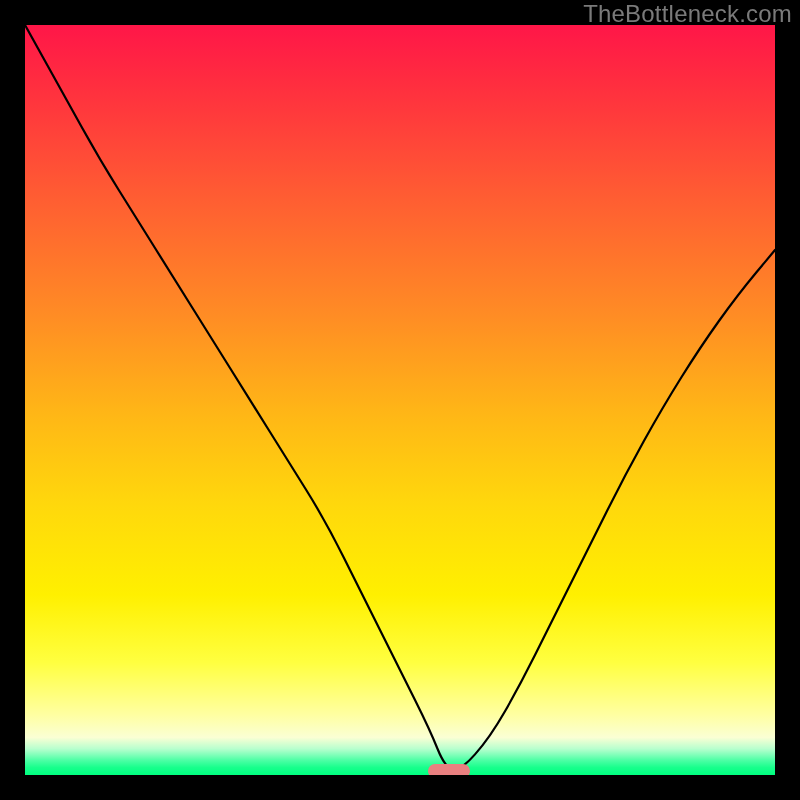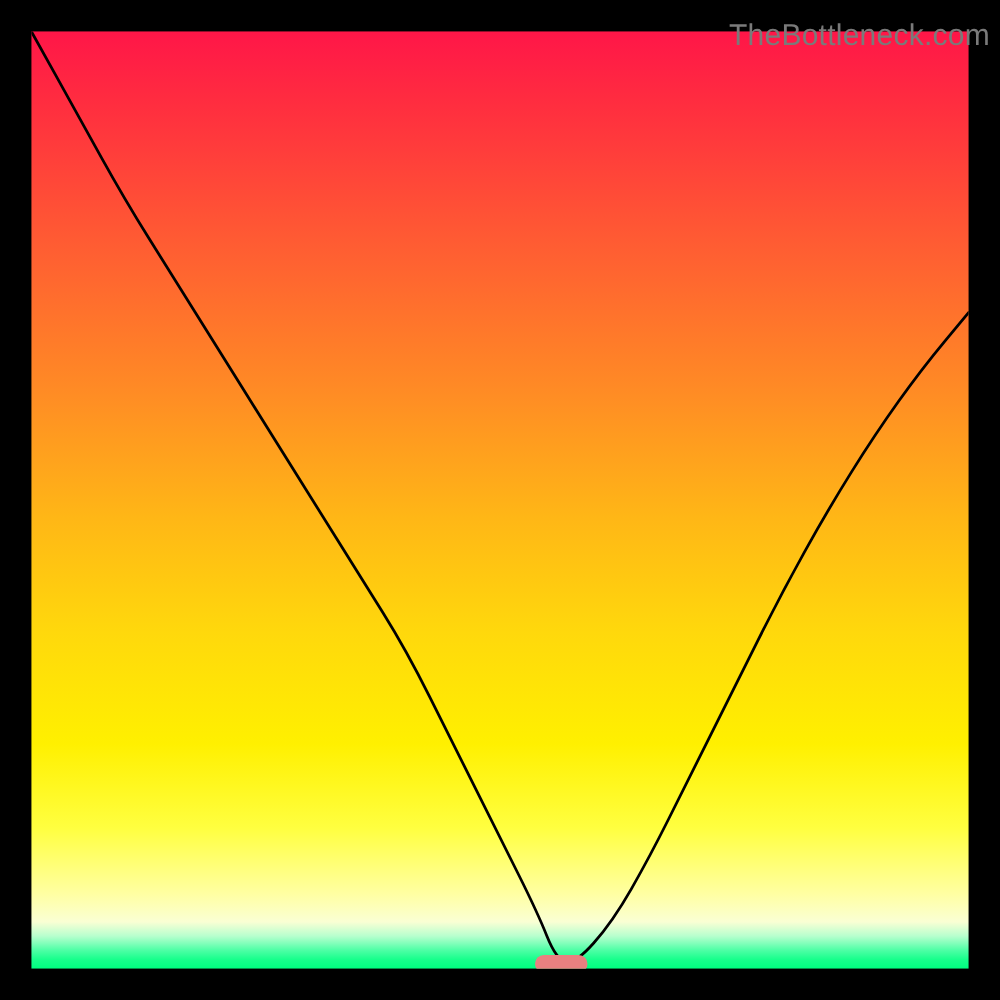--- a/index.html
+++ b/index.html
@@ -63,21 +63,21 @@
   .marker {
     position: absolute;
     width: 42px;
     height: 14px;
     background: #e98080;
     border-radius: 7px;
     pointer-events: none;
   }
   .watermark {
     position: absolute;
-    top: 15px;
+    top: 0;
     right: 8px;
     color: #7a7a7a;
     font-size: 24px;
     letter-spacing: 0.2px;
     font-weight: 400;
   }
 </style>
 </head>
 <body>
 

